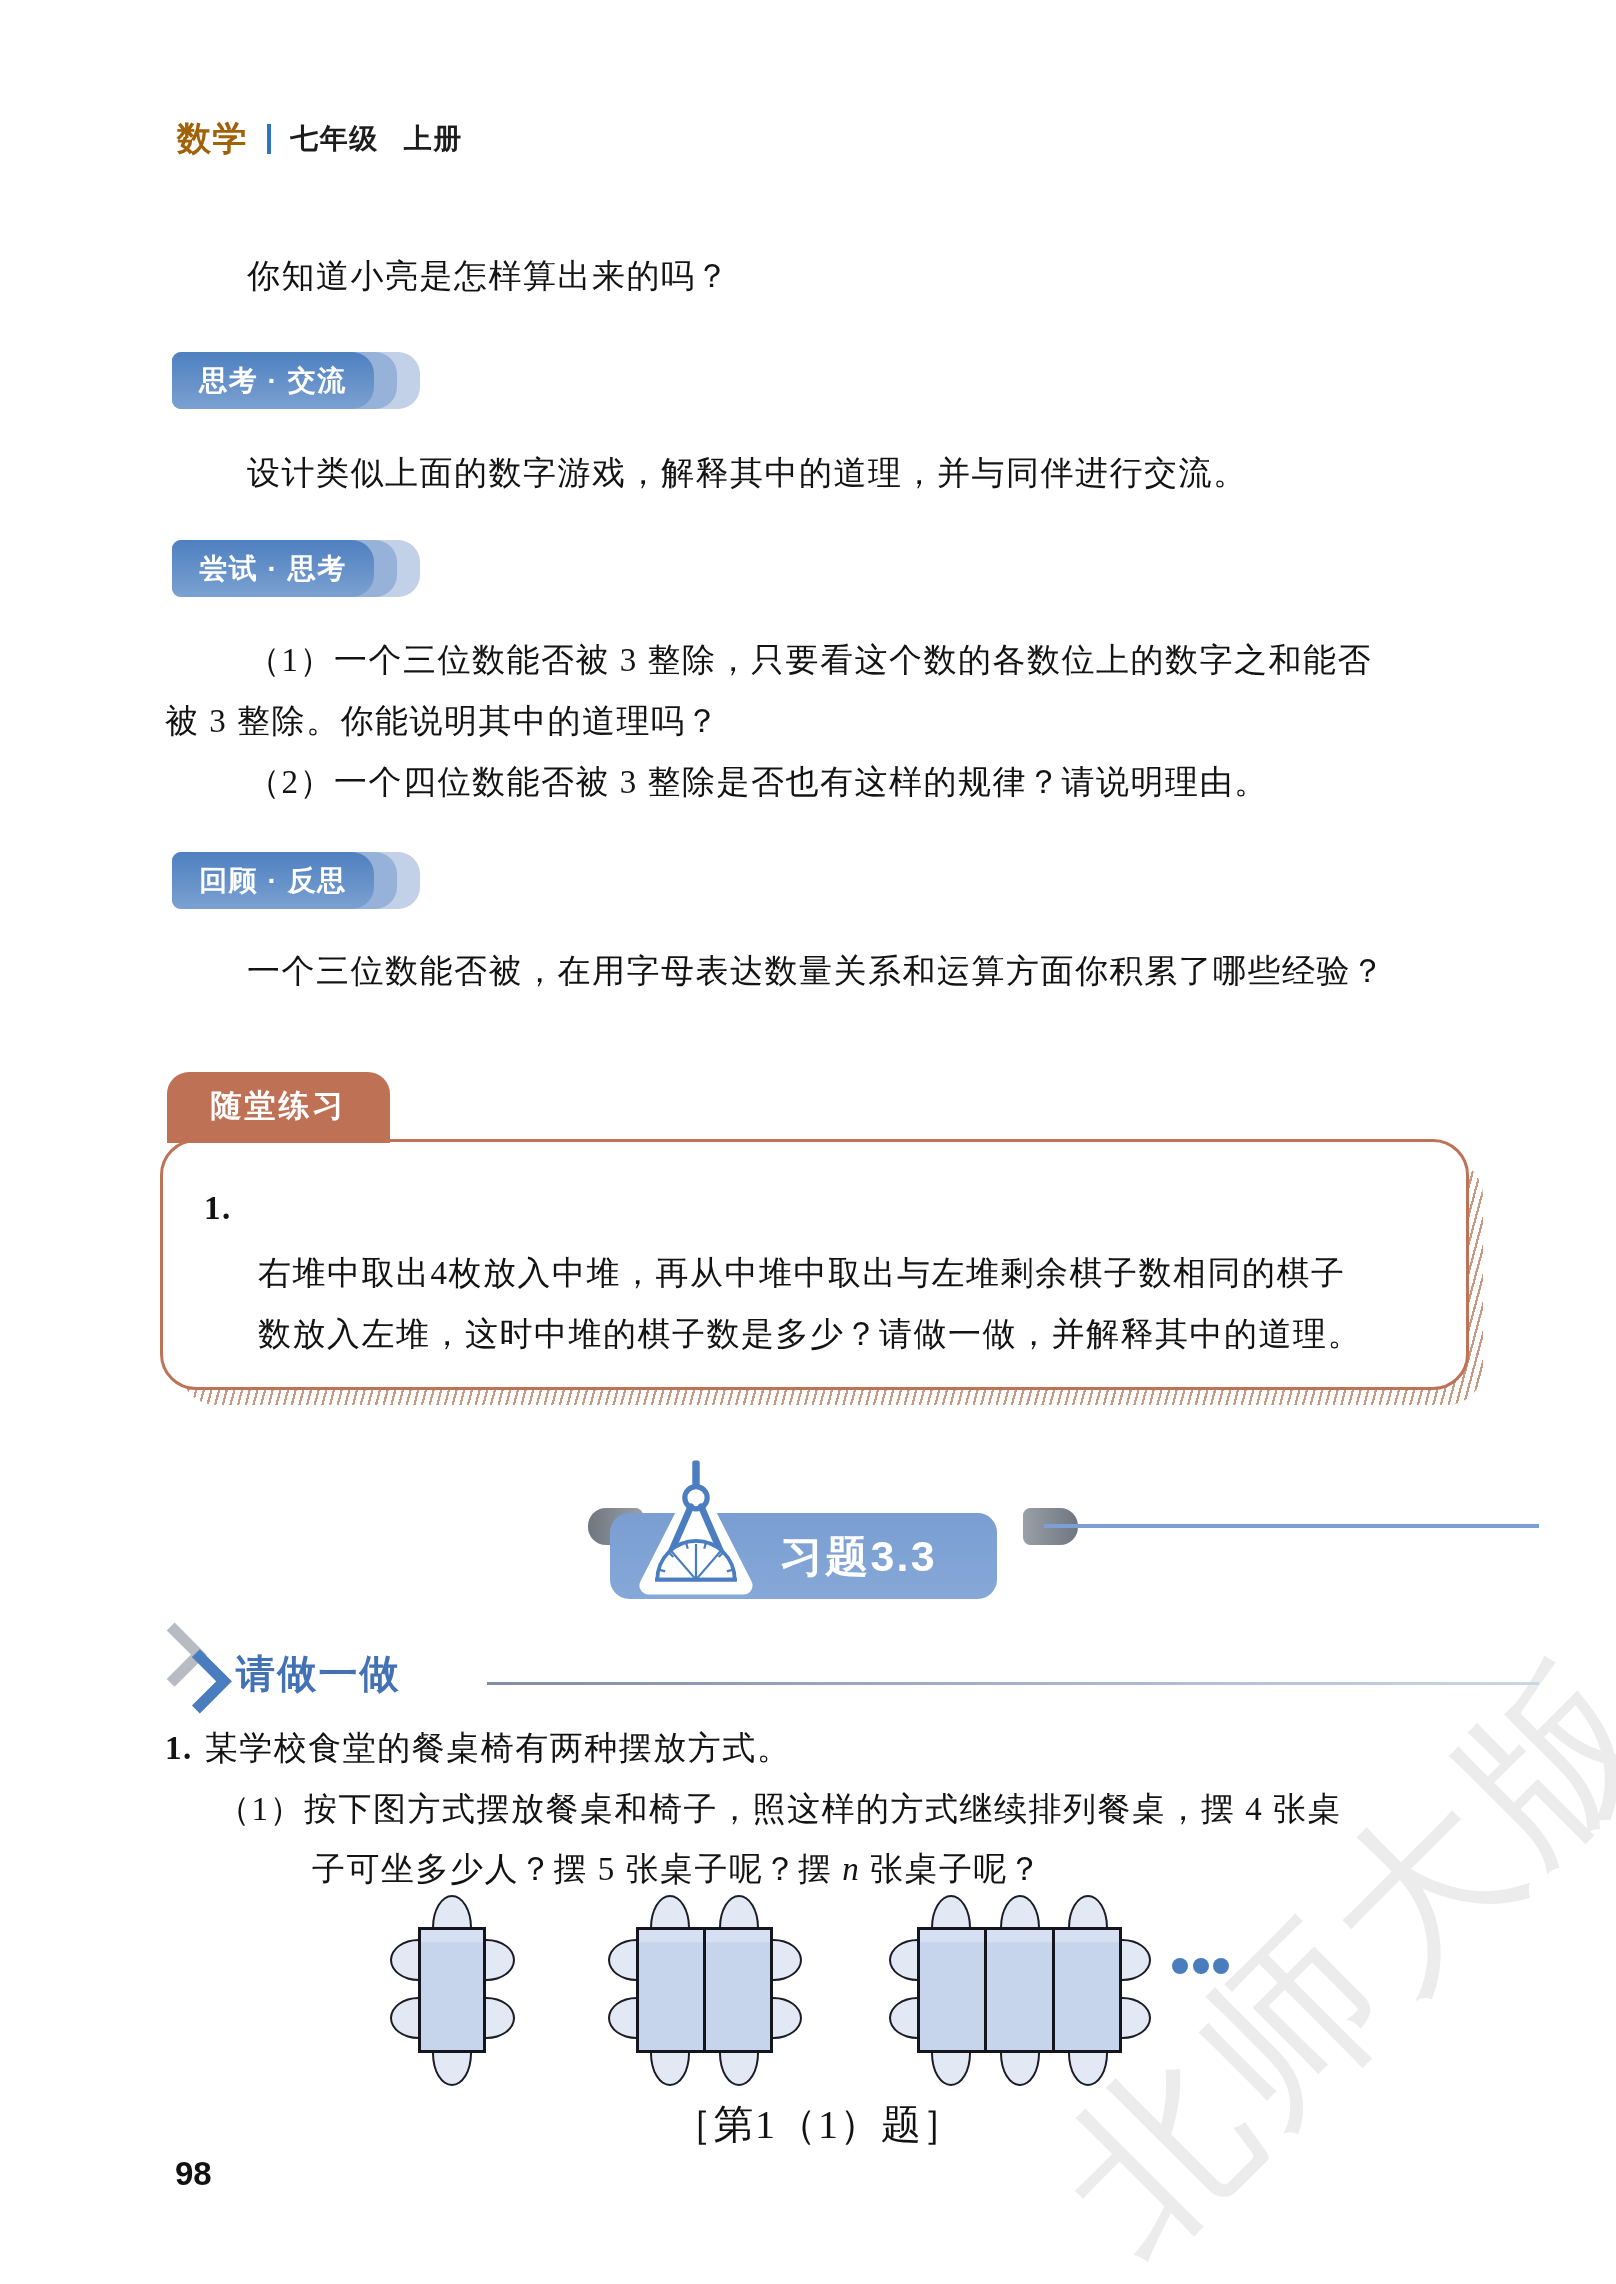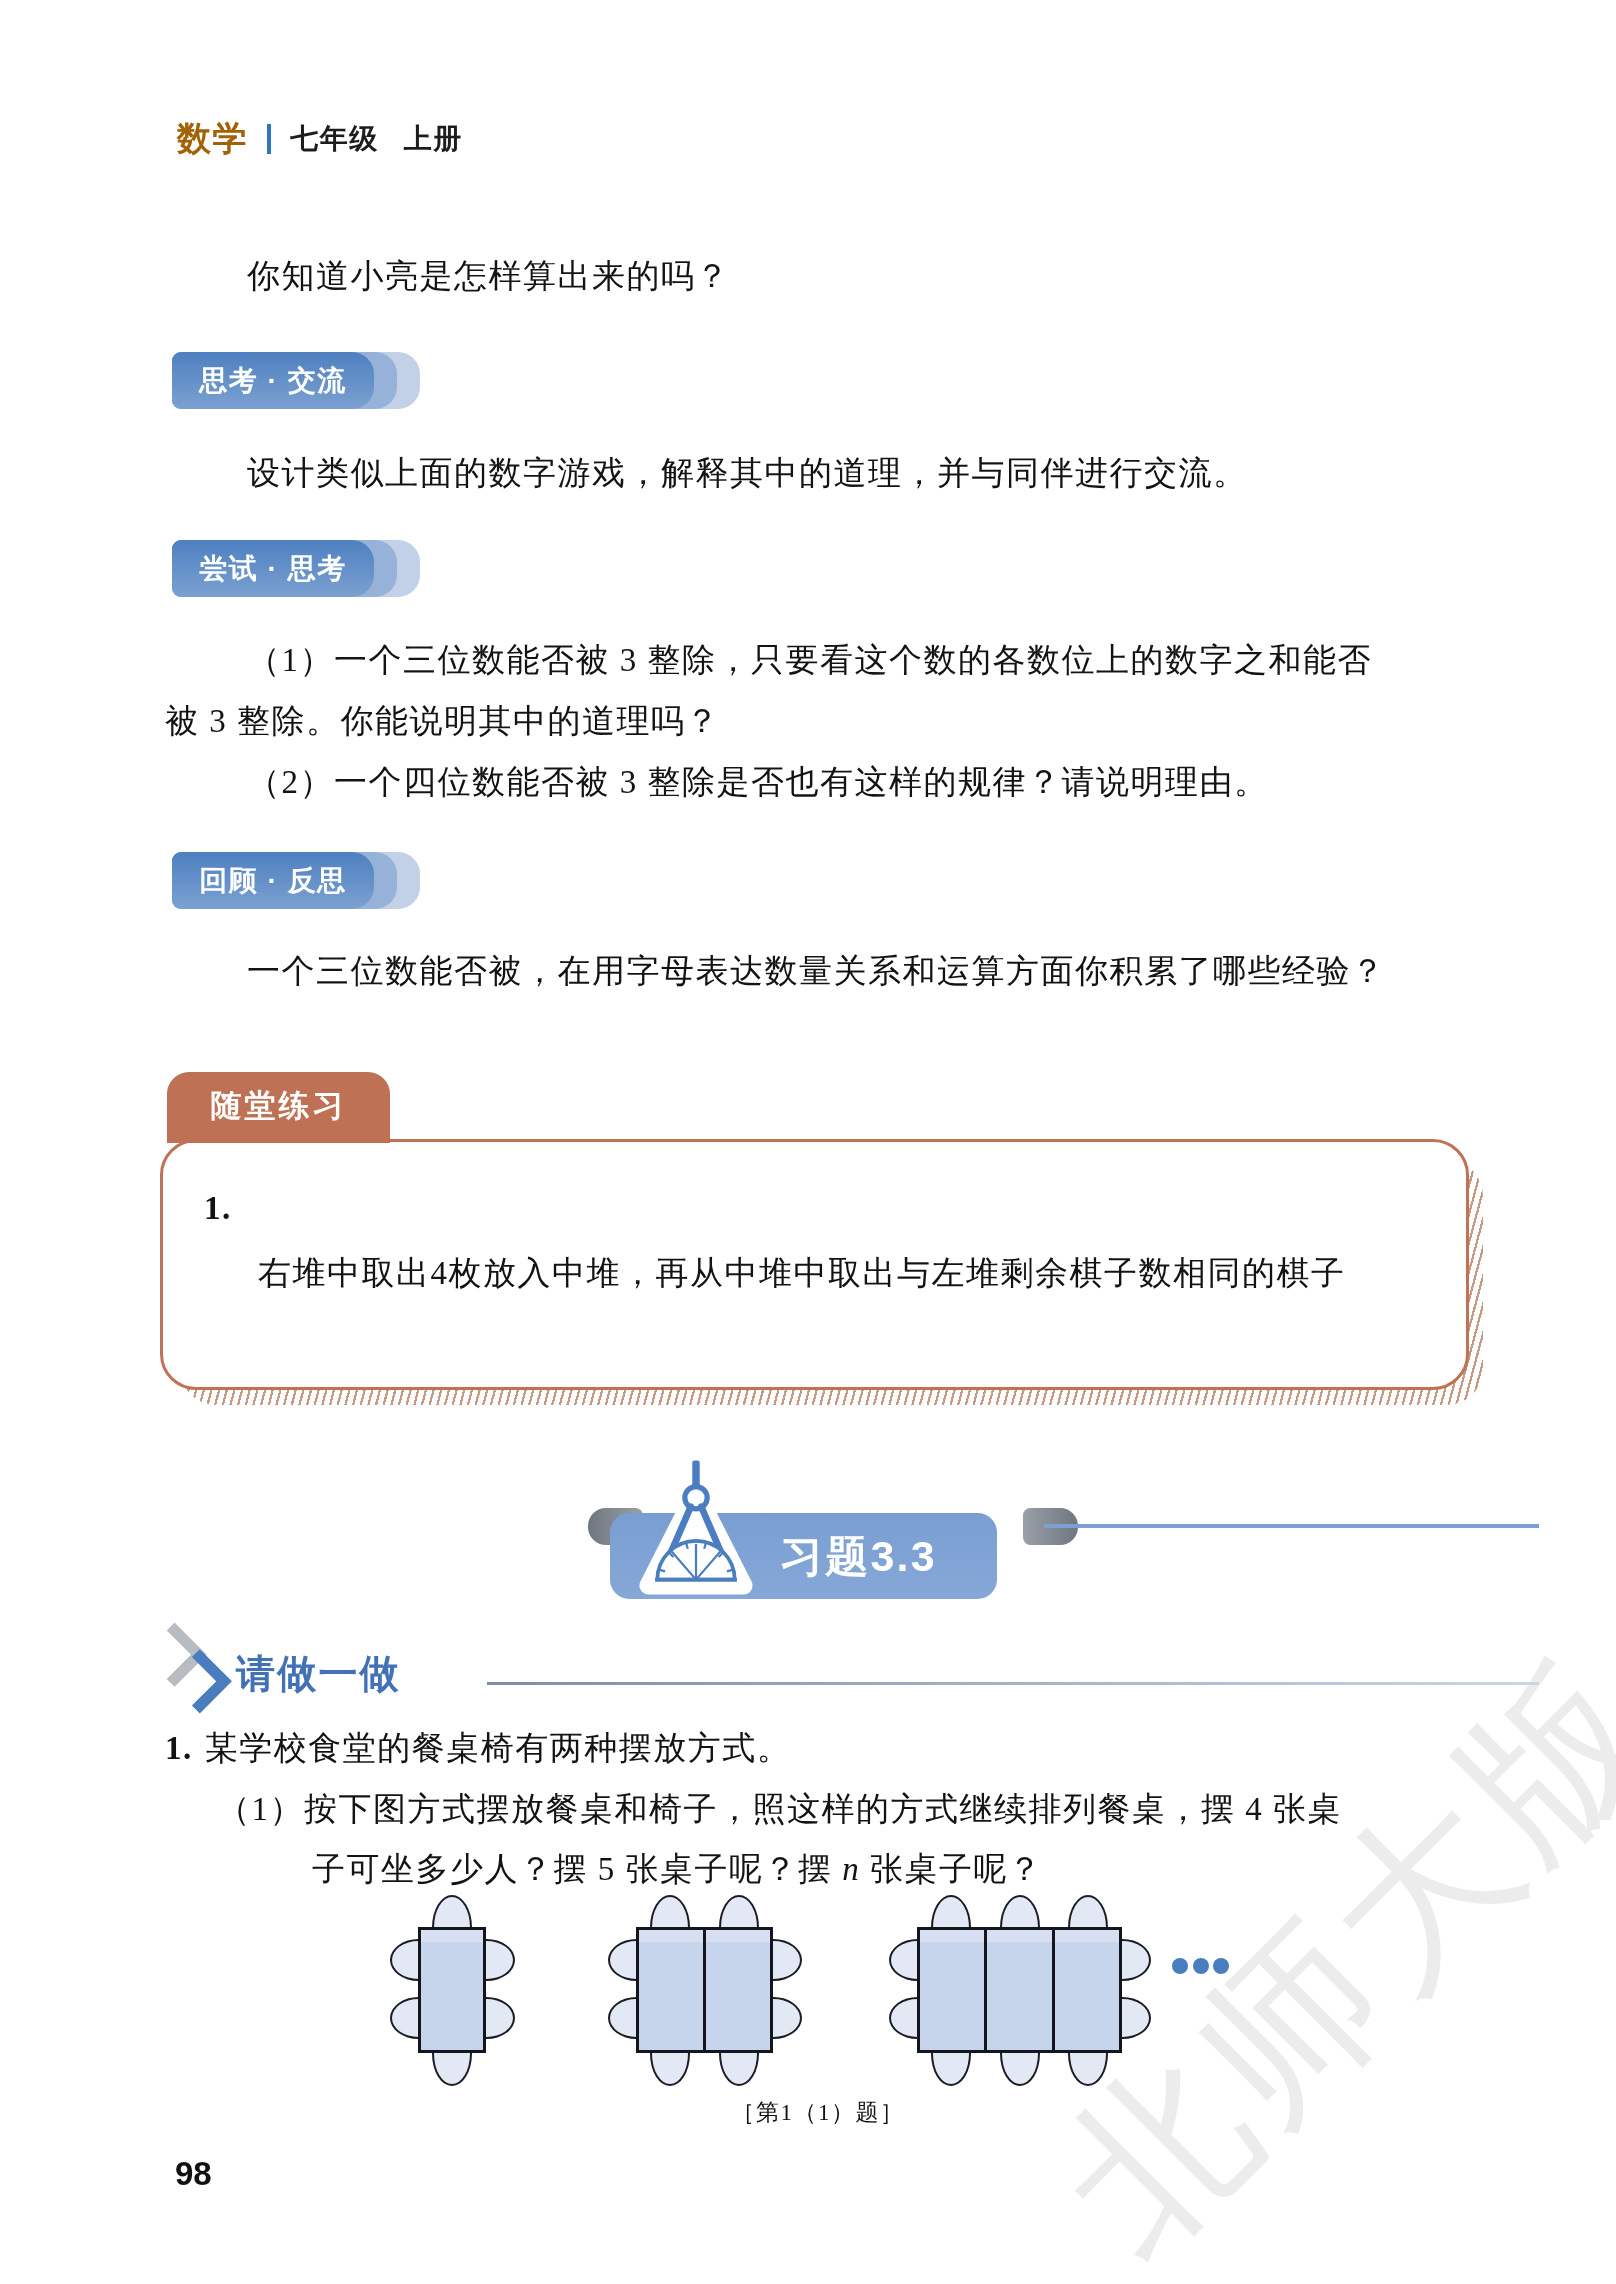--- a/index.html
+++ b/index.html
@@ -60,21 +60,21 @@
   
   .table-group{position:absolute;z-index:1;}
   .table-rect{position:absolute;height:126px;box-sizing:border-box;border:3px solid #15151e;
       background:linear-gradient(180deg,#d6e0f2 0px,#d6e0f2 12px,#c7d5ec 12.6px);}
   .table-divider{position:absolute;width:3px;height:120px;background:#15151e;}
   .chair{position:absolute;border:2.2px solid #1c1c26;border-radius:50%;background:#e2e8f4;box-sizing:border-box;}
   .chair-v{width:40px;height:65px;}
   .chair-h{width:57px;height:42px;}
   .dot{position:absolute;width:16.4px;height:16.4px;border-radius:50%;background:#4a7dbe;z-index:1;}
   .fig-caption{position:absolute;left:632px;top:2097px;width:372px;text-align:center;
-      font-size:23px;letter-spacing:1.5px;z-index:1;}
+      font-size:40px;letter-spacing:1.5px;z-index:1;}
 
   .page-num{position:absolute;left:175px;top:2155px;color:#111111;z-index:1;
       font:bold 33px/37px "Liberation Sans","DejaVu Sans",sans-serif;}
 
   .watermark{position:absolute;left:967px;top:1836px;width:788px;text-align:center;
       font-size:178px;color:#ececec;letter-spacing:9px;white-space:nowrap;
       transform:rotate(-45deg);transform-origin:50% 50%;z-index:0;
       font-family:"Liberation Serif","DejaVu Serif",serif;}
 </style>
 </head>
@@ -116,20 +116,21 @@
     <div class="badge-layer badge-l2"></div>
     <div class="badge-main">回顾 · 反思</div>
   </div>
 
   <div class="para" style="left:247px;top:949px;">一个三位数能否被，在用字母表达数量关系和运算方面你积累了哪些经验？</div>
 
   <div class="box-hatch"></div>
   <div class="ex-box">
     <div class="ex-line bold-num" style="left:41px;top:48px;">1.</div>
     <div class="ex-line" style="left:95px;top:109px;">右堆中取出4枚放入中堆，再从中堆中取出与左堆剩余棋子数相同的棋子</div>
+    <div class="ex-line" style="left:95px;top:170px;">数放入左堆，这时中堆的棋子数是多少？请做一做，并解释其中的道理。</div>
   </div>
   <div class="ex-tab">随堂练习</div>
 
   <div class="banner">
     <div class="banner-curl curl-left"></div>
     <div class="banner-curl curl-right"></div>
     <div class="banner-body"></div>
     <div class="banner-icon">
       <svg width="128" height="143" viewBox="0 0 172 192">
         <path d="M86 44 L22 170 H150 Z" fill="#ffffff" stroke="#ffffff" stroke-width="24" stroke-linejoin="round"></path>

